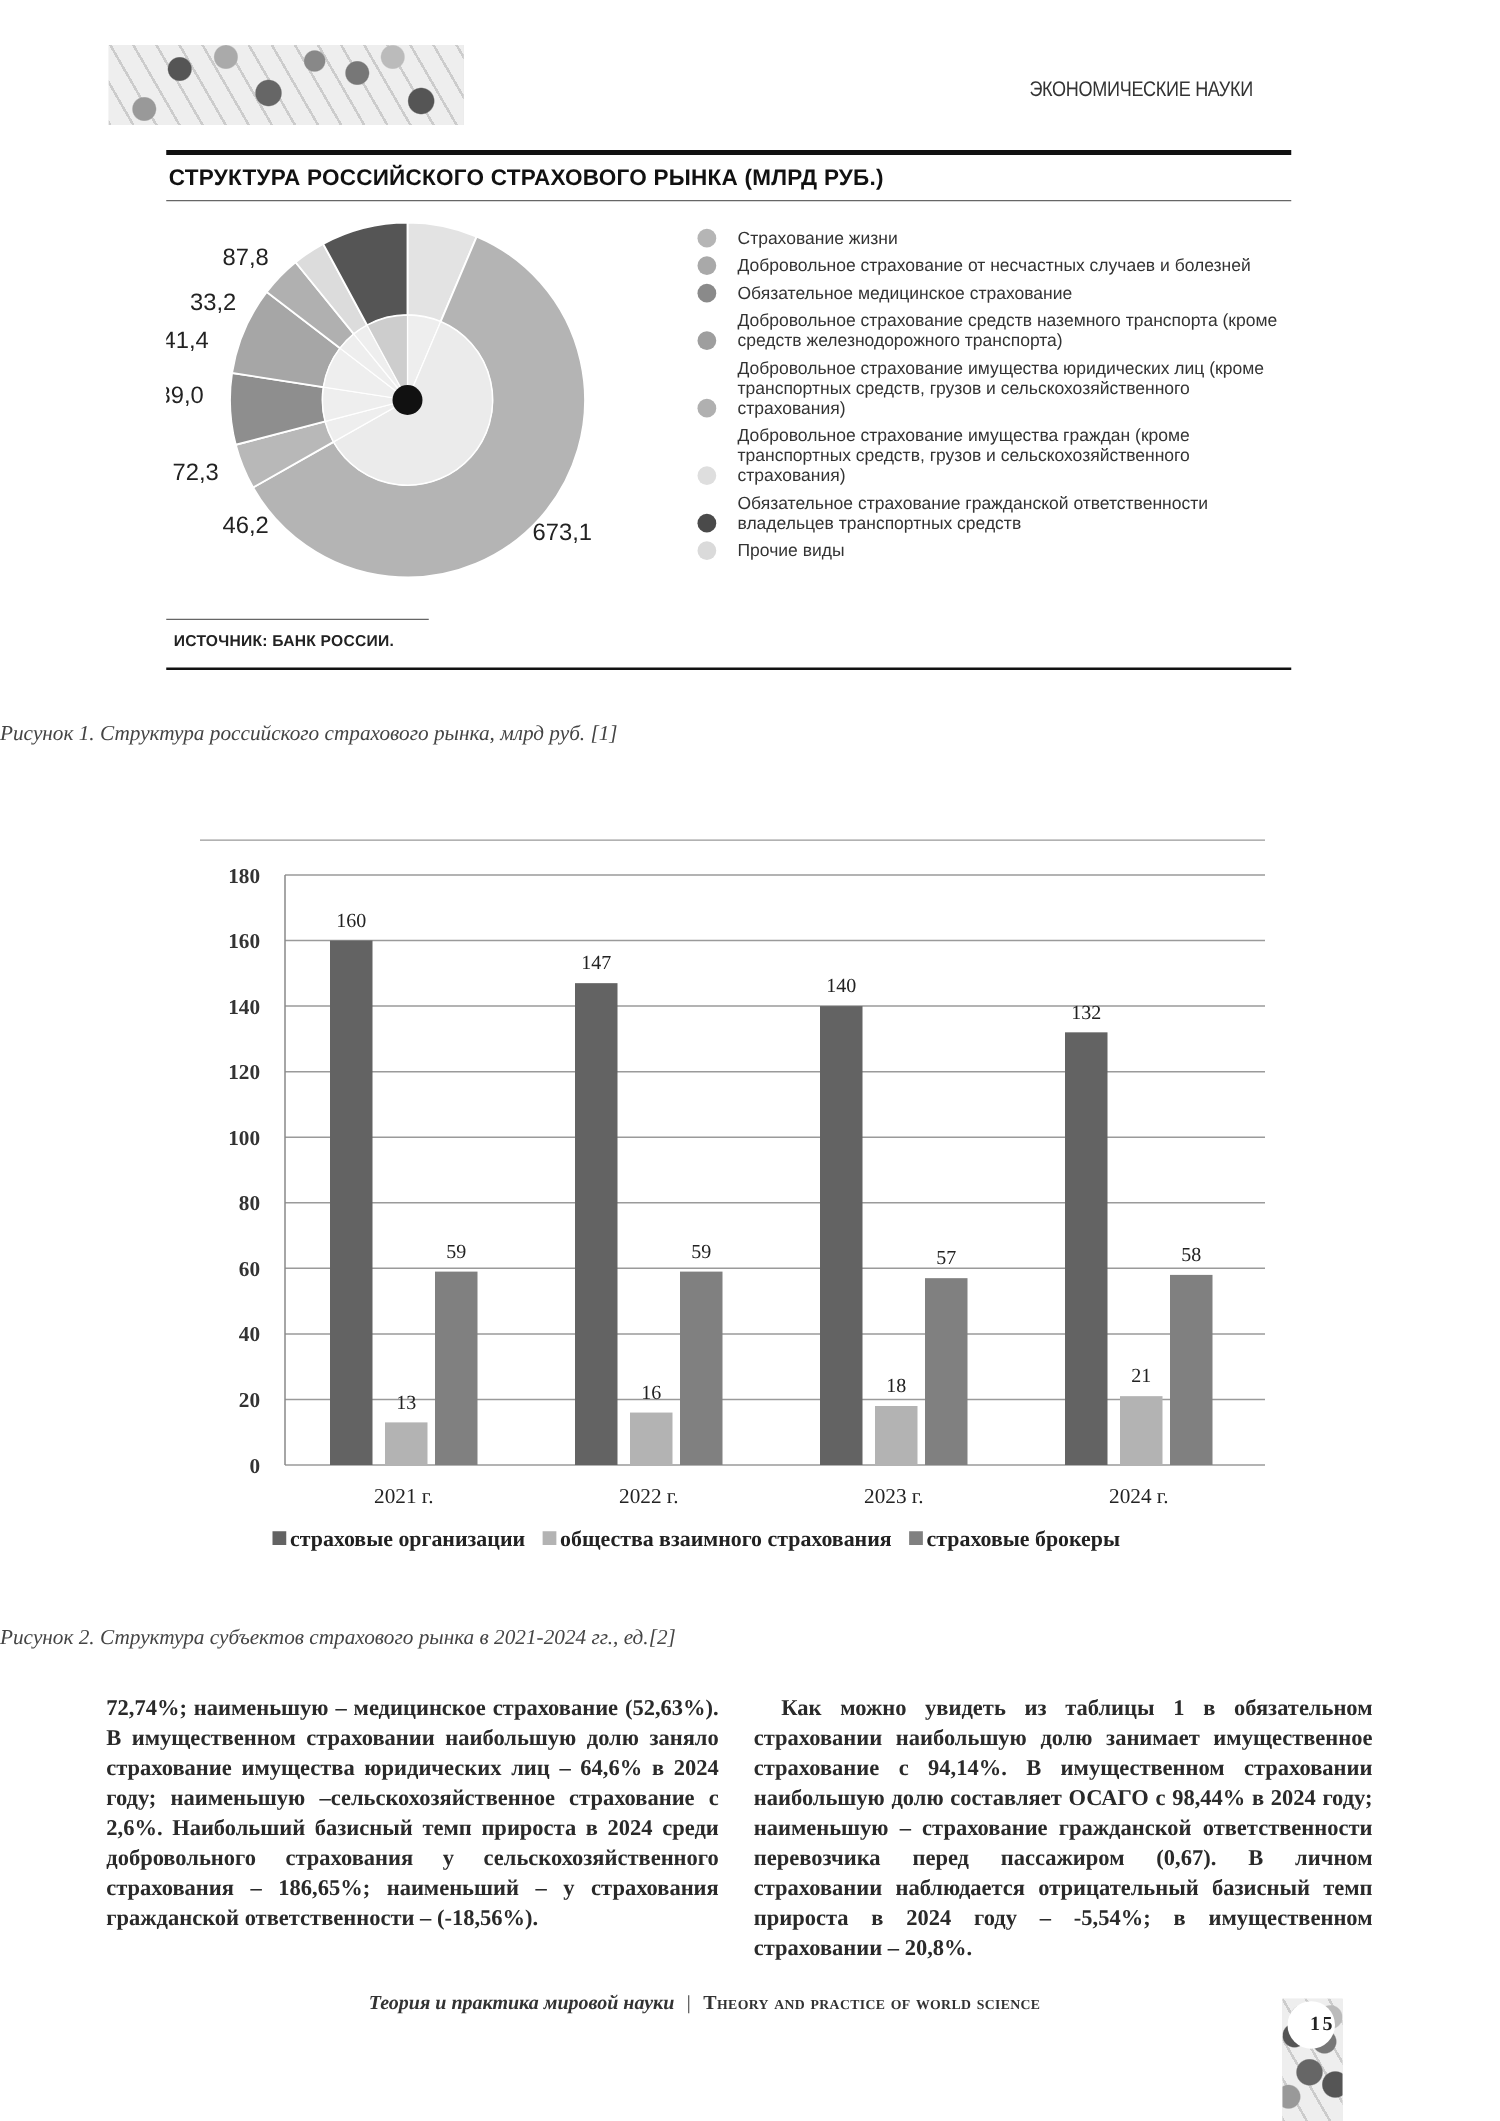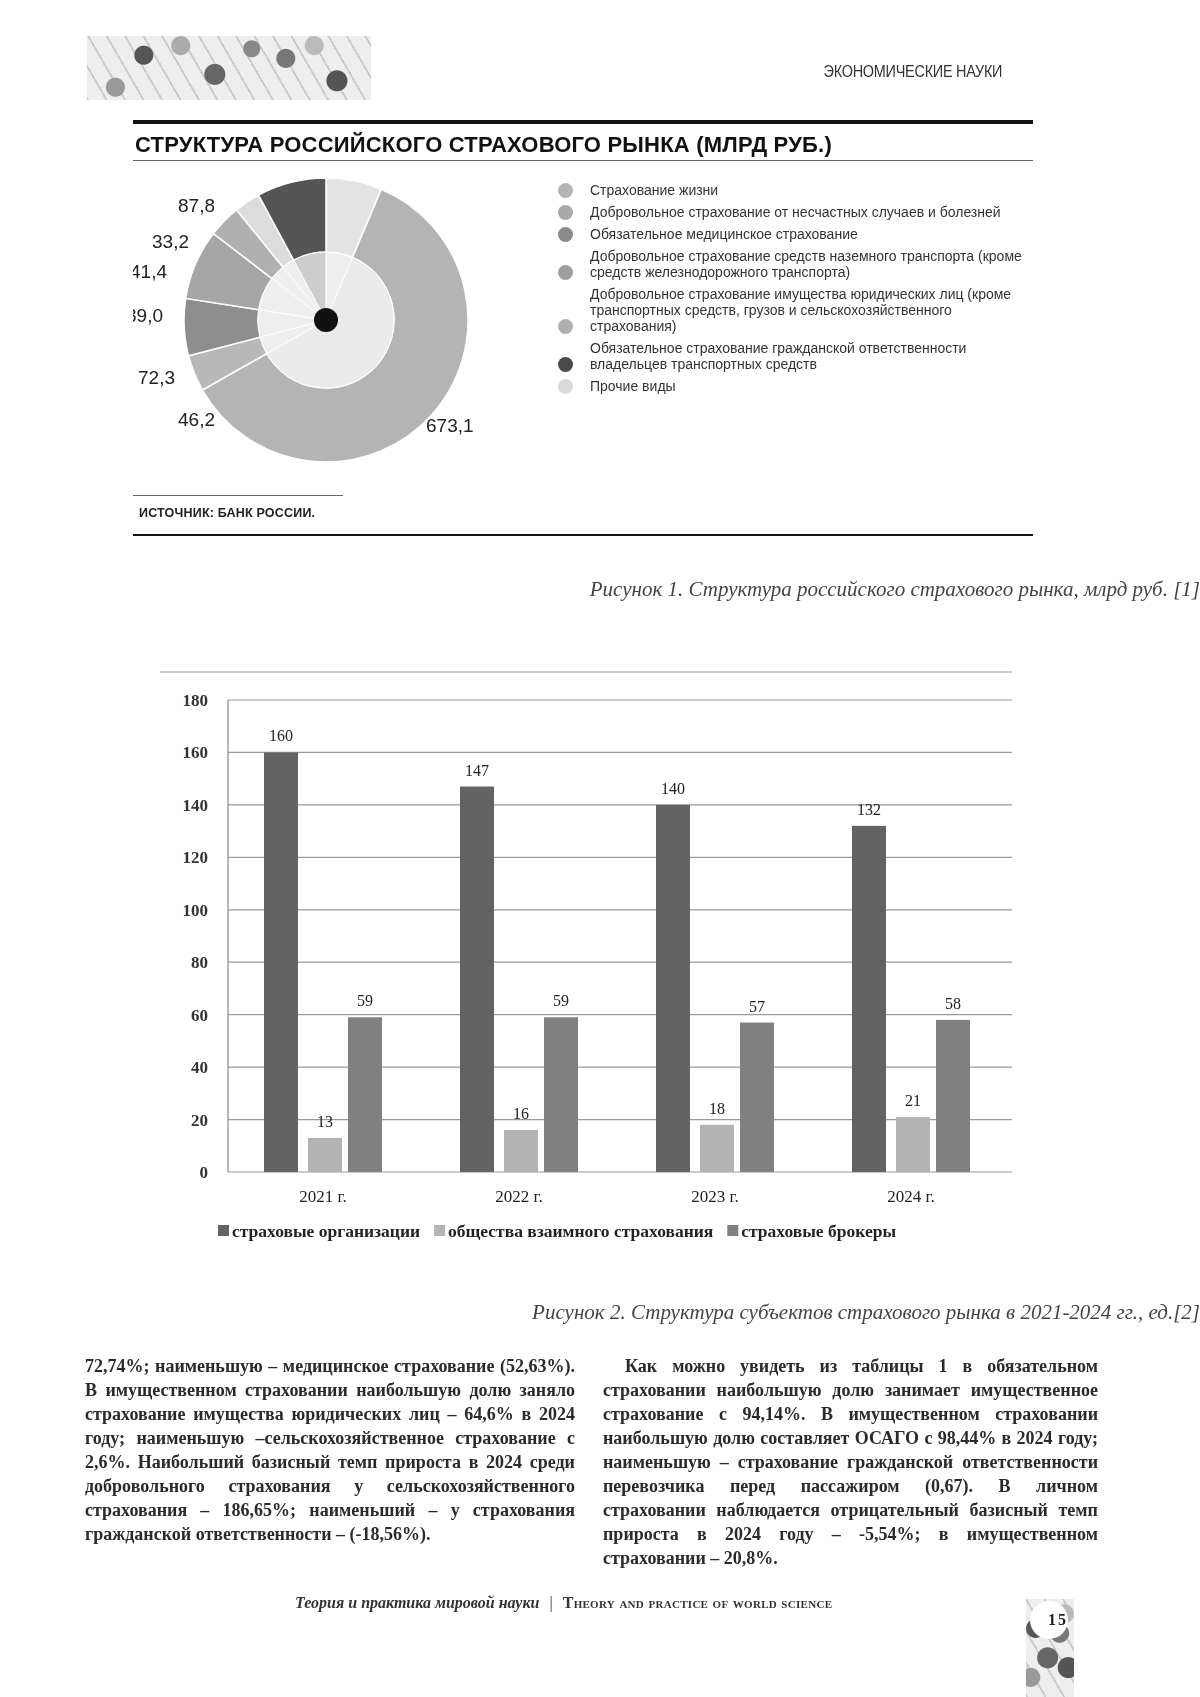--- a/index.html
+++ b/index.html
@@ -12,29 +12,29 @@
       radial-gradient(circle at 88% 70%, #555 0 10px, transparent 11px),
       radial-gradient(circle at 10% 80%, #999 0 9px, transparent 10px),
       radial-gradient(circle at 58% 20%, #888 0 8px, transparent 9px),
       radial-gradient(circle at 33% 15%, #aaa 0 9px, transparent 10px),
       radial-gradient(circle at 80% 15%, #bbb 0 9px, transparent 10px),
       repeating-linear-gradient(60deg, #ccc 0 2px, #eee 2px 16px),
       #ddd; }
   .header-section { right: 198px; top: 62px; font-family: "Liberation Sans", sans-serif; font-size: 17px; color: #333; letter-spacing: -0.3px; transform: scaleX(0.85); transform-origin: right; }
   .fig1 { left: 133px; top: 120px; width: 900px; height: 418px; }
   .fig1 .topbar { position:absolute; left:0; top:0; width:900px; height:4px; background:#111; }
-  .fig1 .title { position:absolute; left:2px; top:12px; font-family:"Liberation Sans", sans-serif; font-weight:bold; font-size:22px; letter-spacing:0.2px; color:#111; }
+  .fig1 .title { position:absolute; left:2px; top:12px; font-family:"Liberation Sans", sans-serif; font-weight:bold; font-size:18px; letter-spacing:0.2px; color:#111; }
   .fig1 .rule { position:absolute; left:0; top:40px; width:900px; height:1px; background:#666; }
   .fig1 .bottombar { position:absolute; left:0; top:414px; width:900px; height:2px; background:#111; }
   .fig1 .source-rule { position:absolute; left:0; top:375px; width:210px; height:1px; background:#666; }
   .fig1 .source { position:absolute; left:6px; top:386px; font-family:"Liberation Sans", sans-serif; font-size:12.5px; color:#222; letter-spacing:0.2px;font-weight:bold; }
   .legend1 { position:absolute; left:425px; top:62px; width:470px; font-family:"Liberation Sans", sans-serif; font-size:14px; line-height:16px; color:#333; }
   .legend1 .item { display:flex; align-items:flex-end; margin-bottom:6px; }
   .legend1 .dot { width:15px; height:15px; border-radius:50%; margin-right:17px; flex:0 0 15px; margin-top:0px; }
-  .caption { font-style: italic; font-size: 21px; color:#444; text-align:right; }
+  .caption { font-style: italic; font-size: 17px; color:#444; text-align:left; }
   .fig2 { left: 160px; top: 665px; width: 880px; height: 580px; }
   .body-text { font-size: 18px; line-height: 24px; color:#2a2a2a; text-align: justify; font-weight: bold; }
   .footer { left: 295px; top: 1594px; font-size: 16px; color:#333; }
   .footer .ru { font-style: italic; font-weight: bold; }
   .footer .en { font-weight: bold; font-variant: small-caps; letter-spacing: 0.3px; margin-left: 10px; }
   .footer .sep { margin-left: 10px; }
   .pagenum-box { left: 1026px; top: 1599px; width: 48px; height: 98px; }
   .pagenum { position:absolute; left:4px; top:2px; width:38px; height:38px; border-radius:50%; background:#fff; font-weight:bold; font-size:16px; text-align:right; line-height:38px; color:#222; letter-spacing: 2px; }
 </style>
 </head>
@@ -87,20 +87,24 @@
         <span class="dot" style="background: rgb(138, 138, 138);"></span>
         <span>Обязательное медицинское страхование</span>
       </div>
       <div class="item">
         <span class="dot" style="background: rgb(158, 158, 158);"></span>
         <span>Добровольное страхование средств наземного транспорта (кроме средств железнодорожного транспорта)</span>
       </div>
       <div class="item">
         <span class="dot" style="background: rgb(176, 176, 176);"></span>
         <span>Добровольное страхование имущества юридических лиц (кроме транспортных средств, грузов и сельскохозяйственного страхования)</span>
+      </div>
+      <div class="item">
+        <span class="dot" style="background: rgb(222, 222, 222);"></span>
+        <span>Добровольное страхование имущества граждан (кроме транспортных средств, грузов и сельскохозяйственного страхования)</span>
       </div>
       <div class="item">
         <span class="dot" style="background: rgb(74, 74, 74);"></span>
         <span>Обязательное страхование гражданской ответственности владельцев транспортных средств</span>
       </div>
       <div class="item">
         <span class="dot" style="background: rgb(218, 218, 218);"></span>
         <span>Прочие виды</span>
       </div>
     </div>

